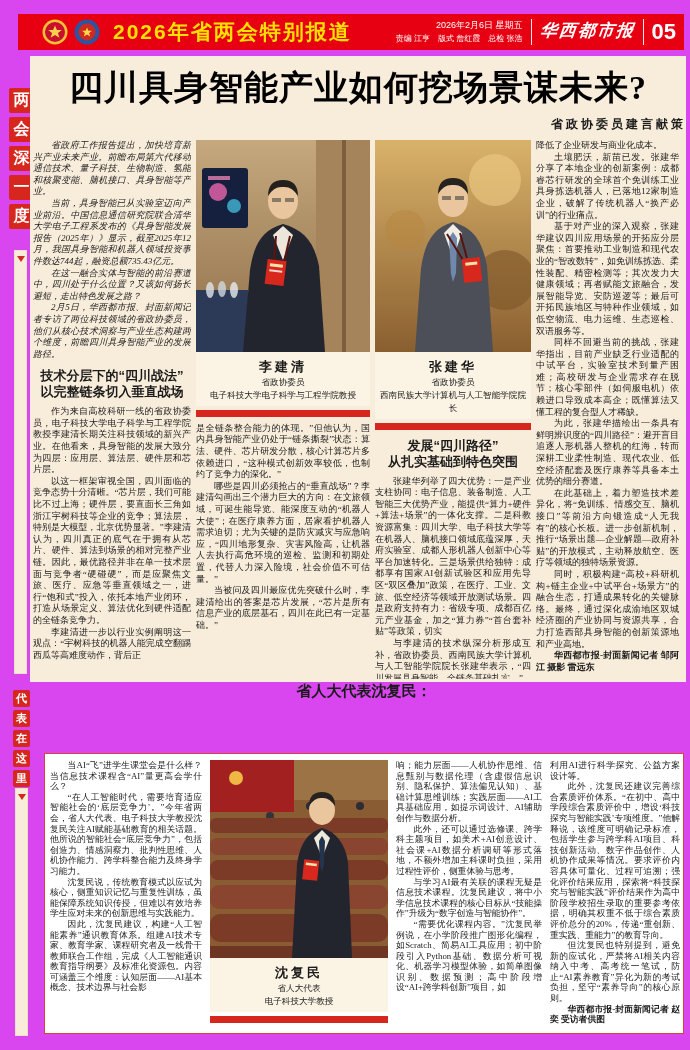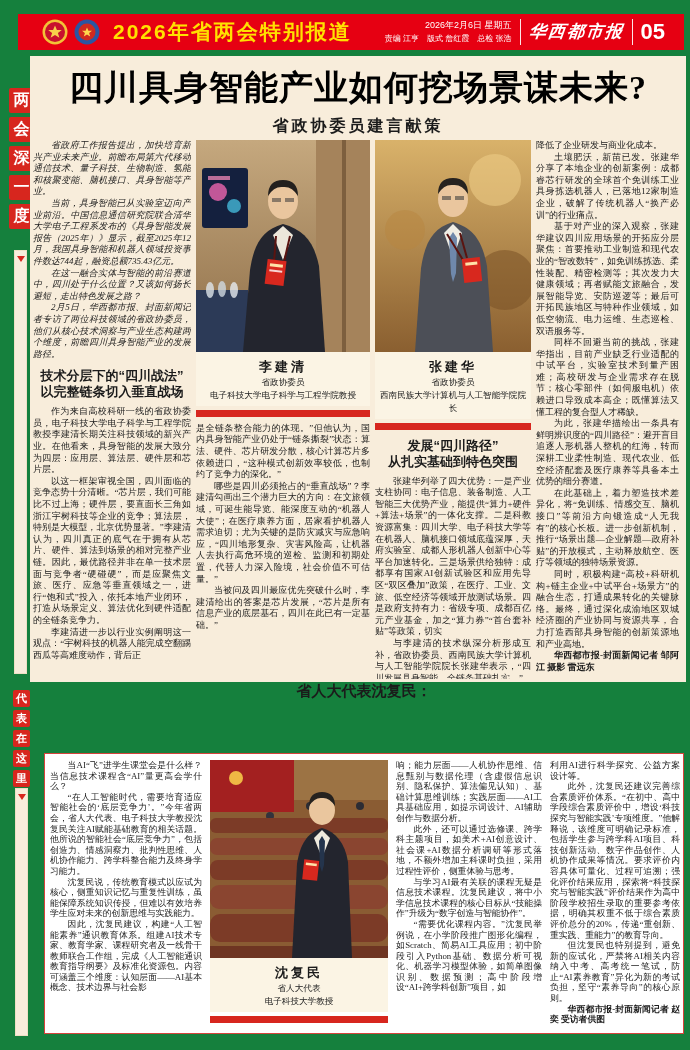--- a/index.html
+++ b/index.html
@@ -1,26 +1,26 @@
 <!DOCTYPE html>
 <html><head>
 <meta charset="utf-8">
 <style>
   html,body{margin:0;padding:0;background:#fff;}
-  .page{position:relative;width:690px;height:1050px;background:#15803d;overflow:hidden;
+  .page{position:relative;width:690px;height:1050px;background:#d946ef;overflow:hidden;
         font-family:"Liberation Serif","DejaVu Serif",serif;color:#1b1b1b;text-decoration:underline;}
 
   
   .banner{position:absolute;left:18px;top:14px;width:666px;height:36px;background:#e60012;
           display:flex;align-items:center;}
   .emblems{display:flex;align-items:center;margin-left:24px;gap:6px;}
   .emblems svg{display:block;}
   .banner-title{color:#ffe100;font-weight:900;font-size:21px;letter-spacing:2px;margin-left:13px;
                 font-family:"Liberation Sans","DejaVu Sans",sans-serif;white-space:nowrap;}
-  .banner-right{margin-left:auto;display:flex;align-items:center;color:#fff;margin-right:19px;}
+  .banner-right{margin-left:auto;display:flex;color:#fff;margin-right:8px;}
   .pub-info{text-align:right;font-family:"Liberation Sans","DejaVu Sans",sans-serif;line-height:1.55;}
   .pub-date{font-size:9px;}
   .pub-staff{font-size:8px;}
   .vdiv{width:1px;height:26px;background:rgba(255,255,255,.9);margin:0 8px;}
   .masthead{font-size:17px;font-weight:900;font-style:italic;transform:skewX(-6deg);
             letter-spacing:2px;white-space:nowrap;}
   .page-num{font-size:22px;font-weight:900;font-family:"Liberation Sans","DejaVu Sans",sans-serif;}
 
   
   .side-squares{position:absolute;display:flex;flex-direction:column;}
@@ -32,21 +32,21 @@
   .side-bottom .sq{width:17px;height:17px;font-size:11px;}
   .strip{position:absolute;width:13px;background:#f8eddb;border:1px solid #eee0c4;box-sizing:border-box;}
   .strip-top{left:14px;top:250px;height:424px;}
   .strip-bottom{left:15px;top:788px;height:248px;}
   .tri{width:0;height:0;border-left:4px solid transparent;border-right:4px solid transparent;
        border-top:6px solid #d7261e;margin:5px auto 0;}
 
   
   .article1{position:absolute;left:30px;top:56px;width:656px;height:626px;background:#f8eddb;}
   .a1-headline{margin:9px 0 0;text-align:center;font-size:34px;font-weight:900;letter-spacing:1px;color:#000;}
-  .a1-sub{margin:5px 0 2px;text-align:center;font-size:16px;font-weight:700;letter-spacing:3px;}
+  .a1-sub{margin:5px 0 2px;text-align:right;font-size:12px;font-weight:700;letter-spacing:3px;}
   .cols{position:absolute;left:3px;top:84px;bottom:3px;display:grid;
         grid-template-columns:158px 174px 156px 143px;column-gap:5px;overflow:hidden;}
   .col{overflow:hidden;}
   .para{margin:0;font-size:9px;line-height:11.6px;text-align:justify;text-indent:2em;}
   .p-lead{font-style:italic;}
   .p-cont{text-indent:0;}
   .p-subhead{font-style:normal;text-indent:0;text-align:center;font-weight:900;font-size:13px;
              line-height:16px;margin:8px 0 6px;white-space:pre-line;
              font-family:"Liberation Sans","DejaVu Sans",sans-serif;}
   .p-byline{font-weight:700;}

